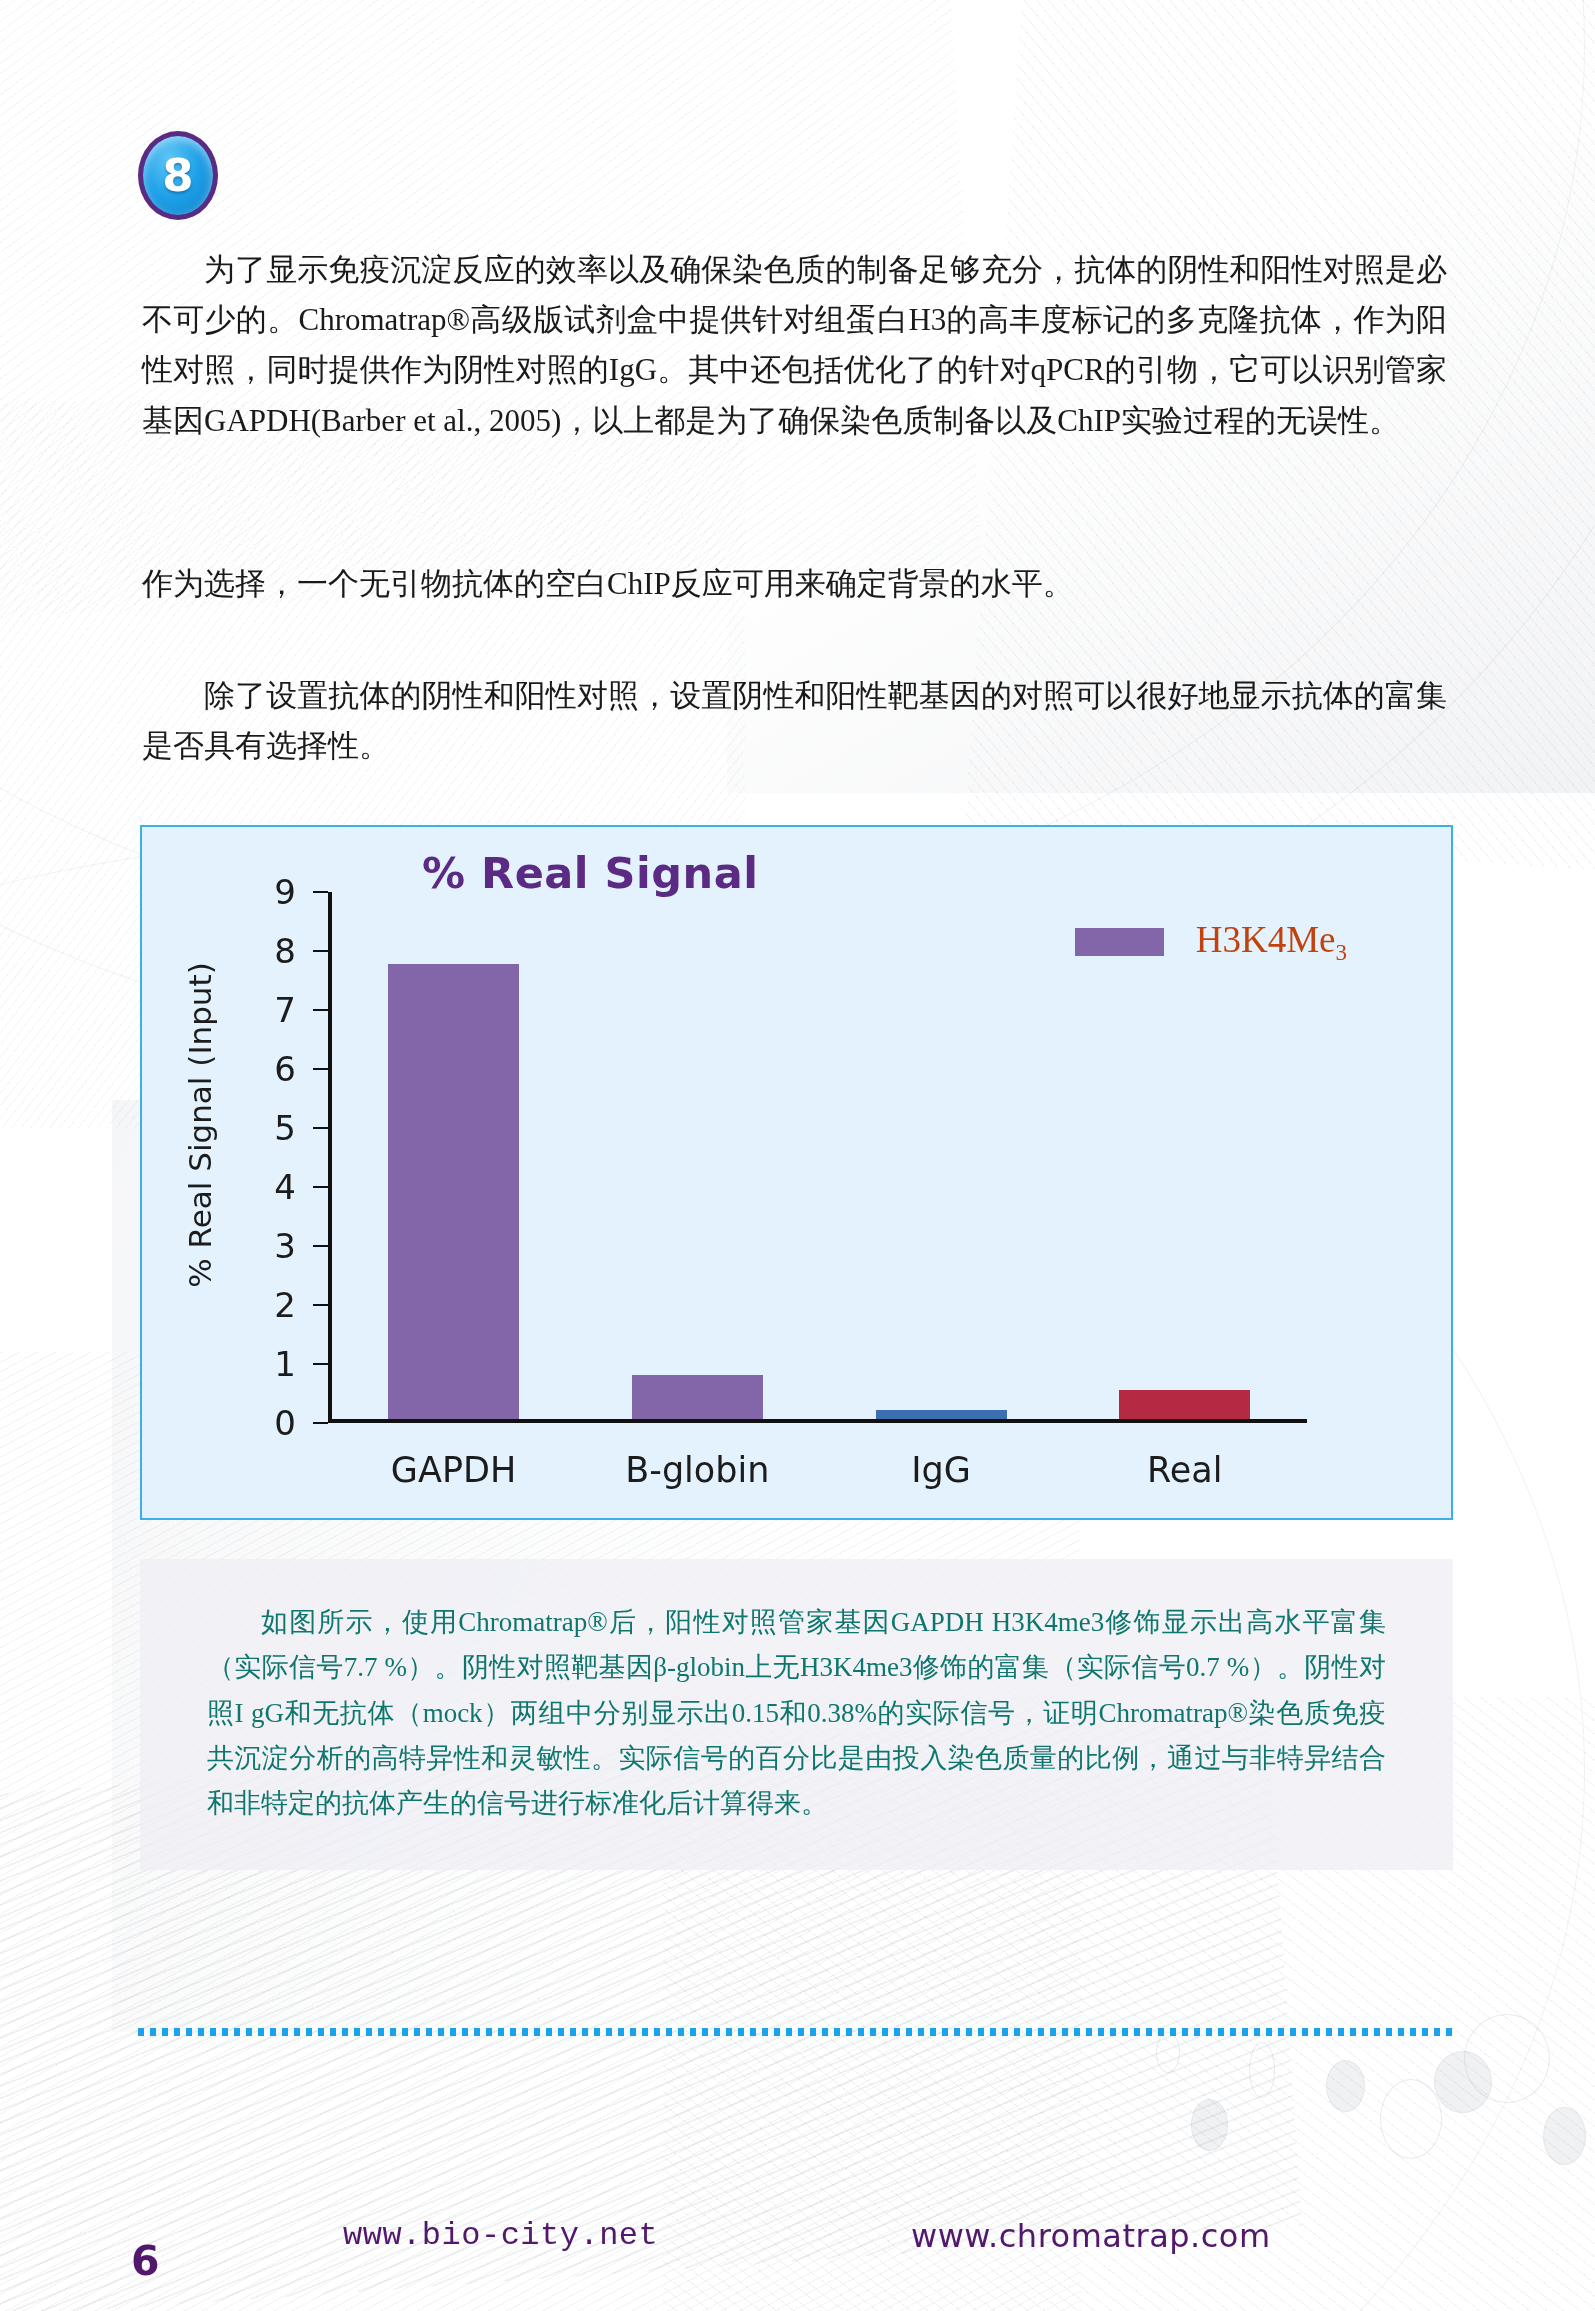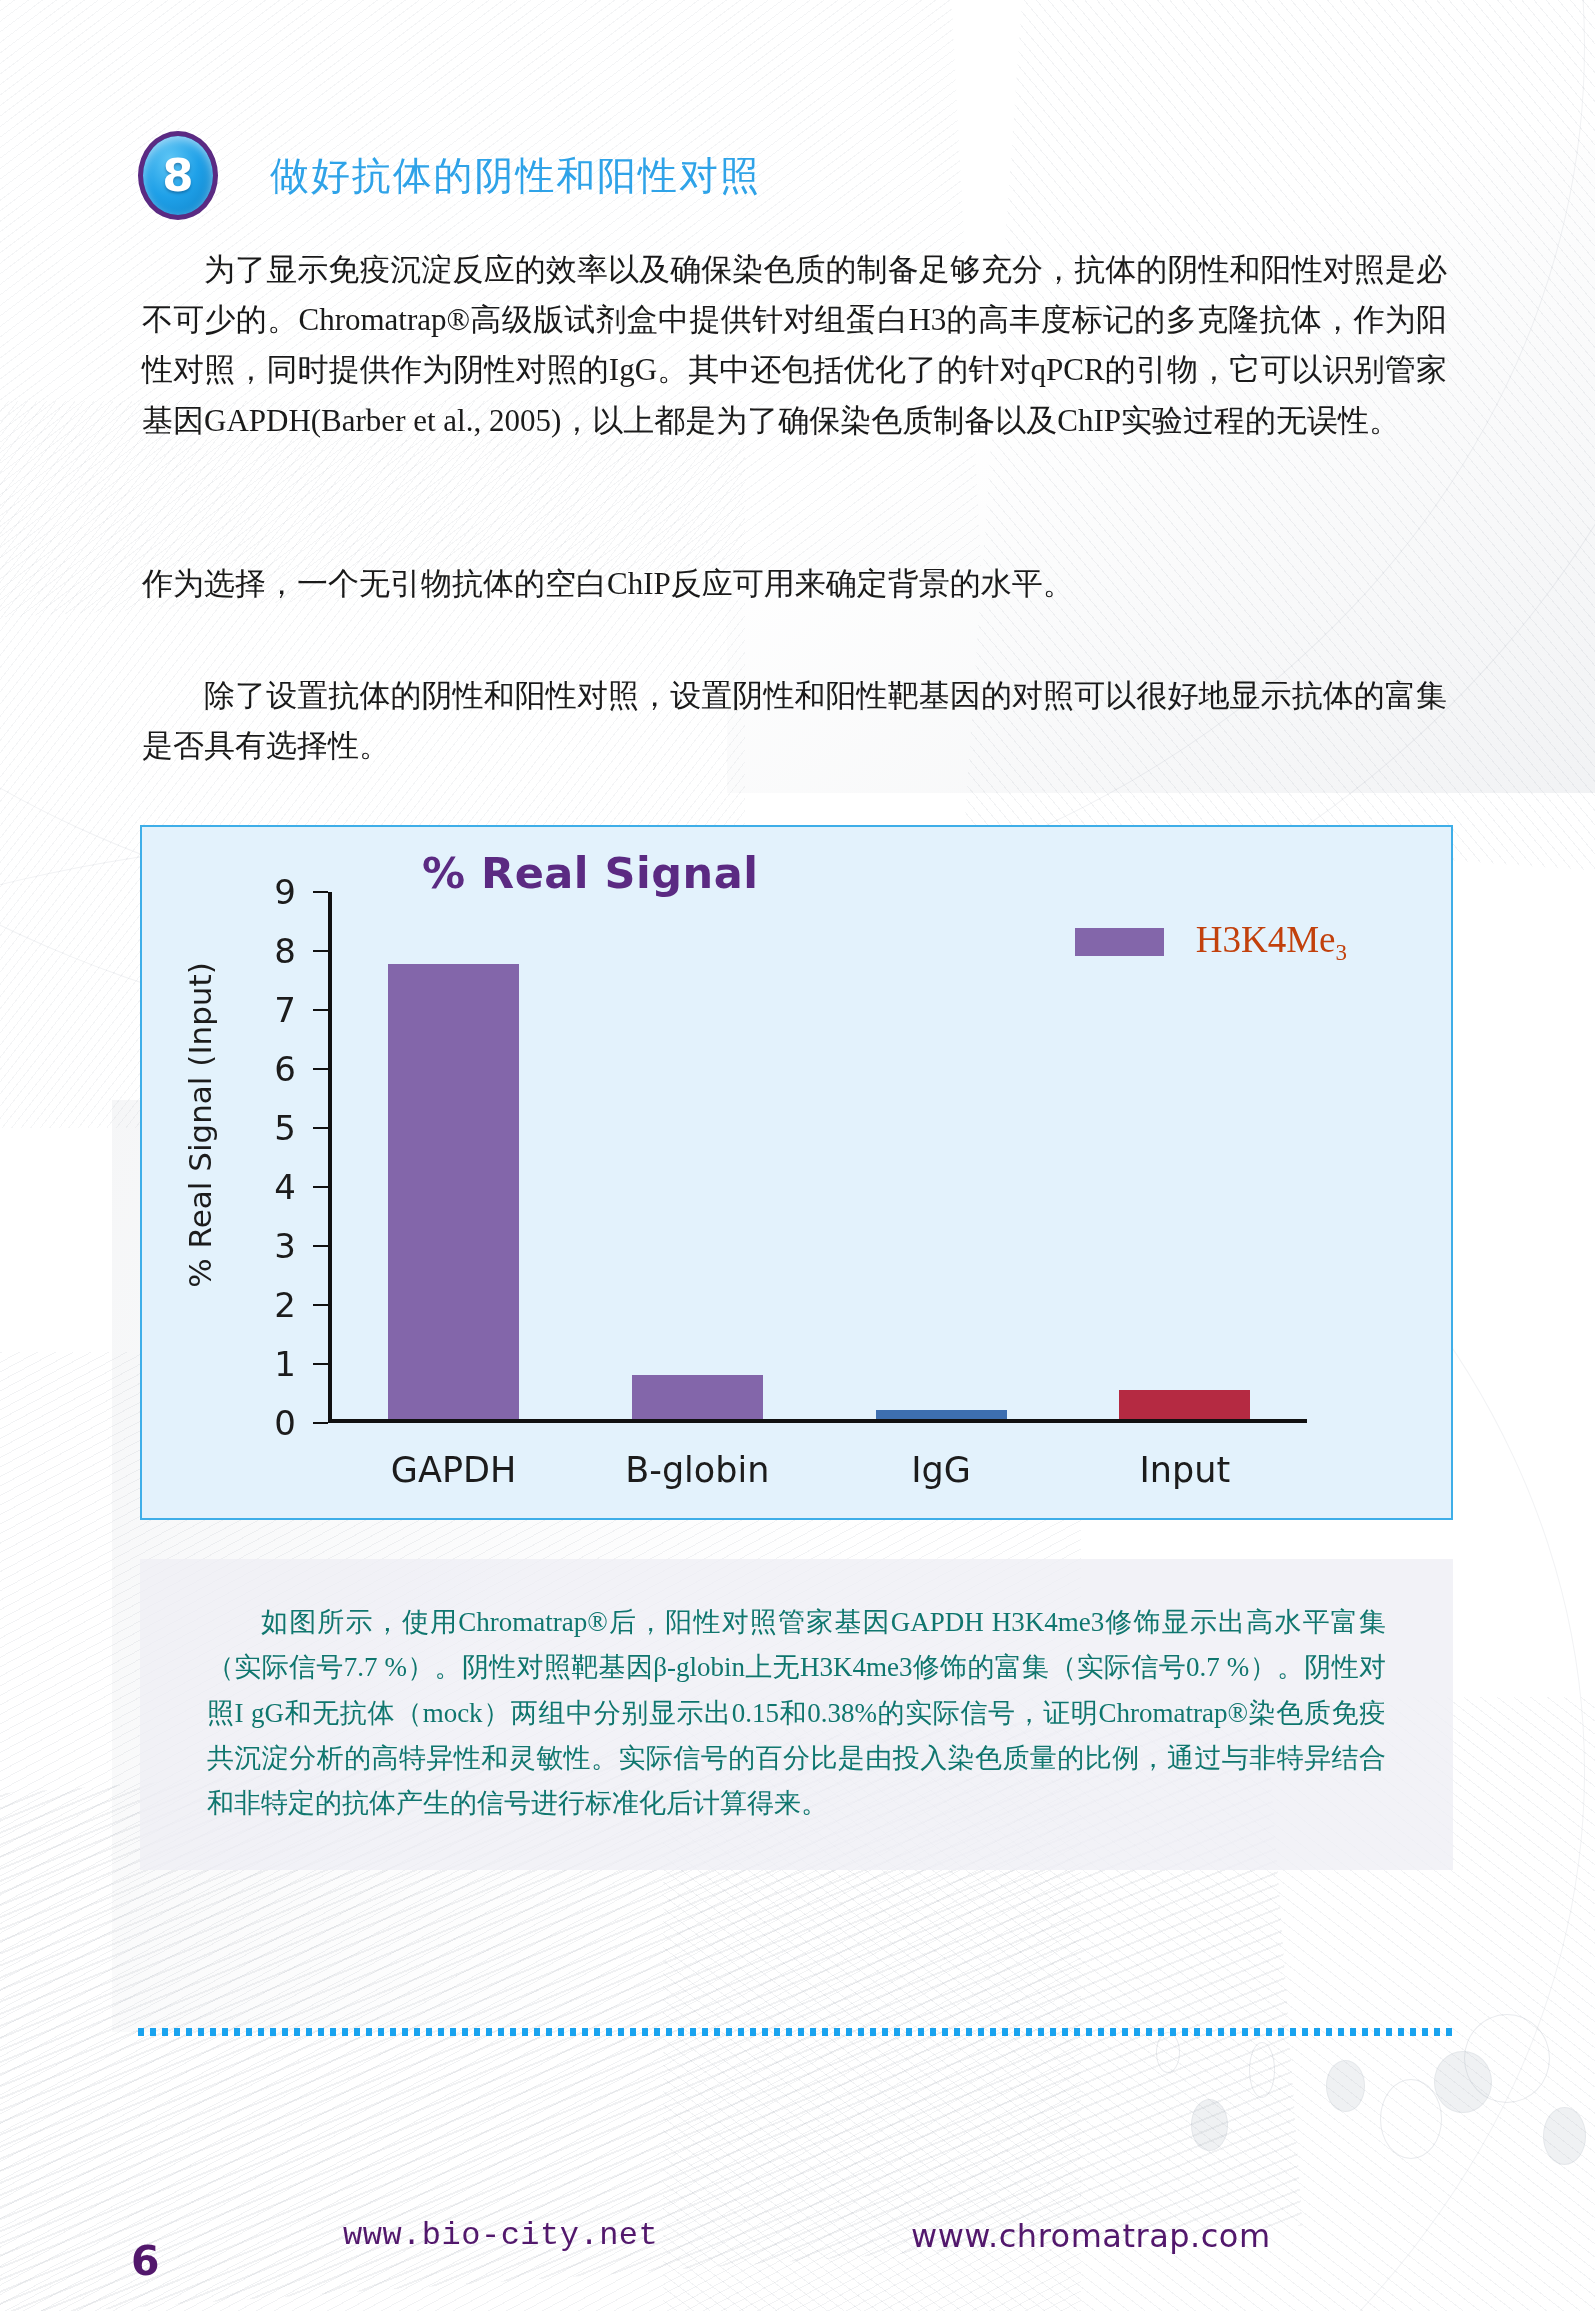--- a/index.html
+++ b/index.html
@@ -390,21 +390,20 @@
   <div class="bubble" style="left:1249px; top:2042px; width:26px; height:56px;"></div>
   <div class="bubble filled" style="left:1191px; top:2099px; width:37px; height:52px;"></div>
   <div class="bubble" style="left:1156px; top:2032px; width:24px; height:41px;"></div>
   <div class="bubble filled" style="left:1543px; top:2107px; width:43px; height:58px;"></div>
 </div>
 
 <div class="section-header">
   <div class="badge-number">
     <span>8</span>
   </div>
-  <div class="section-title">做好抗体的阴性和阳性对照</div>
 </div>
 
 <div class="body-text p1 indent">为了显示免疫沉淀反应的效率以及确保染色质的制备足够充分，抗体的阴性和阳性对照是必不可少的。Chromatrap®高级版试剂盒中提供针对组蛋白H3的高丰度标记的多克隆抗体，作为阳性对照，同时提供作为阴性对照的IgG。其中还包括优化了的针对qPCR的引物，它可以识别管家基因GAPDH(Barber et al., 2005)，以上都是为了确保染色质制备以及ChIP实验过程的无误性。</div>
 <div class="body-text p2">作为选择，一个无引物抗体的空白ChIP反应可用来确定背景的水平。</div>
 <div class="body-text p3 indent">除了设置抗体的阴性和阳性对照，设置阴性和阳性靶基因的对照可以很好地显示抗体的富集是否具有选择性。</div>
 
 <div class="chart-panel">
 
   <div class="chart-title">% Real Signal</div>
 
@@ -474,21 +473,21 @@
         </div>
         <div class="bar-slot">
           <div class="bar" style="height: 29.5px; background: rgb(181, 42, 66);"></div>
         </div>
       </div>
 
     <div class="x-labels" id="x-labels">
         <div class="x-label">GAPDH</div>
         <div class="x-label">B-globin</div>
         <div class="x-label">IgG</div>
-        <div class="x-label">Input</div>
+        <div class="x-label">Real</div>
       </div>
   </div>
 </div>
 
 <div class="caption-box">
   <div class="indent">如图所示，使用Chromatrap®后，阳性对照管家基因GAPDH H3K4me3修饰显示出高水平富集（实际信号7.7 %）。阴性对照靶基因β-globin上无H3K4me3修饰的富集（实际信号0.7 %）。阴性对照I gG和无抗体（mock）两组中分别显示出0.15和0.38%的实际信号，证明Chromatrap®染色质免疫共沉淀分析的高特异性和灵敏性。实际信号的百分比是由投入染色质量的比例，通过与非特异结合和非特定的抗体产生的信号进行标准化后计算得来。</div>
 </div>
 
 <div class="divider"></div>
 

